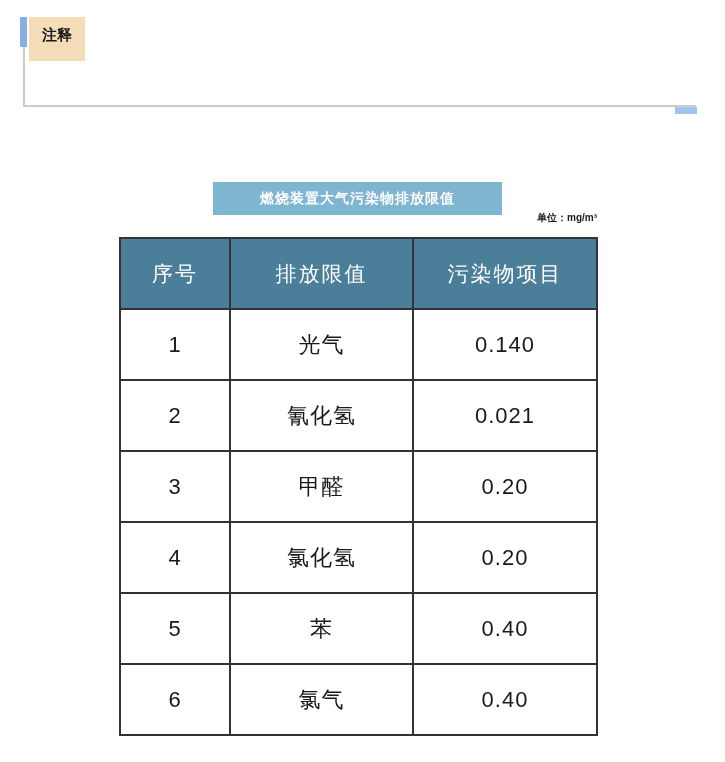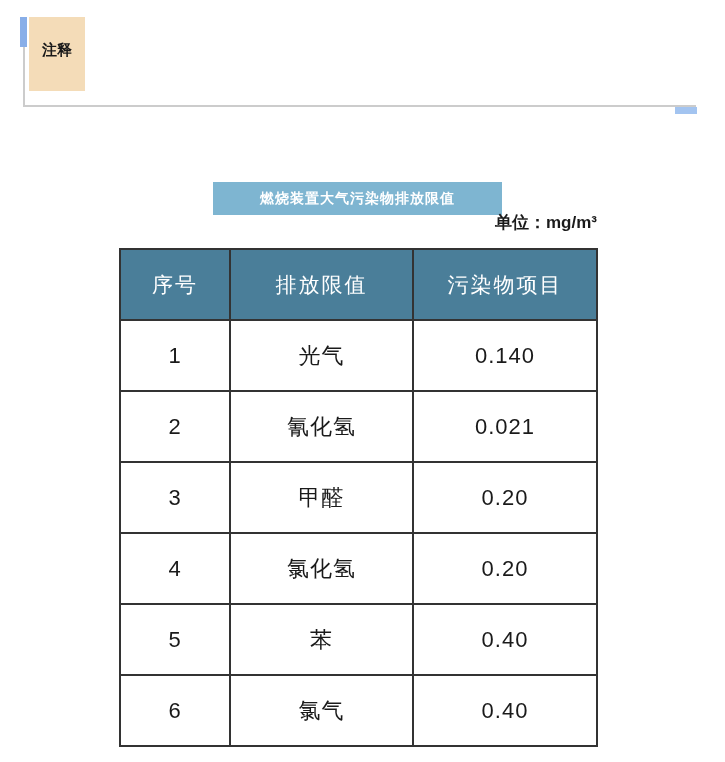--- a/index.html
+++ b/index.html
@@ -21,21 +21,21 @@
     position: absolute;
     left: 20px; top: 17px;
     width: 7px; height: 30px;
     background: #88aee8;
   }
   .note-label {
     position: absolute;
     left: 29px; top: 17px;
     height: 38px;
     line-height: 30px;
-    padding: 18px 13px;
+    padding: 3px 13px;
     background: #f4dcb8;
     color: #1a1a1a;
     font-size: 15px;
     font-weight: bold;
   }
   .note-left-border {
     position: absolute;
     left: 23px; top: 47px;
     width: 2px; height: 60px;
     background: #cccccc;
@@ -71,27 +71,27 @@
     font-size: 14px;
     font-weight: bold;
     text-align: center;
     letter-spacing: 1px;
   }
   .unit-label {
     position: absolute;
     left: 397px; top: 211px;
     width: 200px;
     text-align: right;
-    font-size: 17px;
+    font-size: 10px;
     font-weight: 600;
     color: #1a1a1a;
   }
   table.limits {
     position: absolute;
-    left: 119px; top: 248px;
+    left: 119px; top: 237px;
     width: 477px;
     border-collapse: collapse;
     table-layout: fixed;
   }
   table.limits th, table.limits td {
     border: 2px solid #333333;
     text-align: center;
     vertical-align: middle;
     height: 69px; 
     padding: 0;

